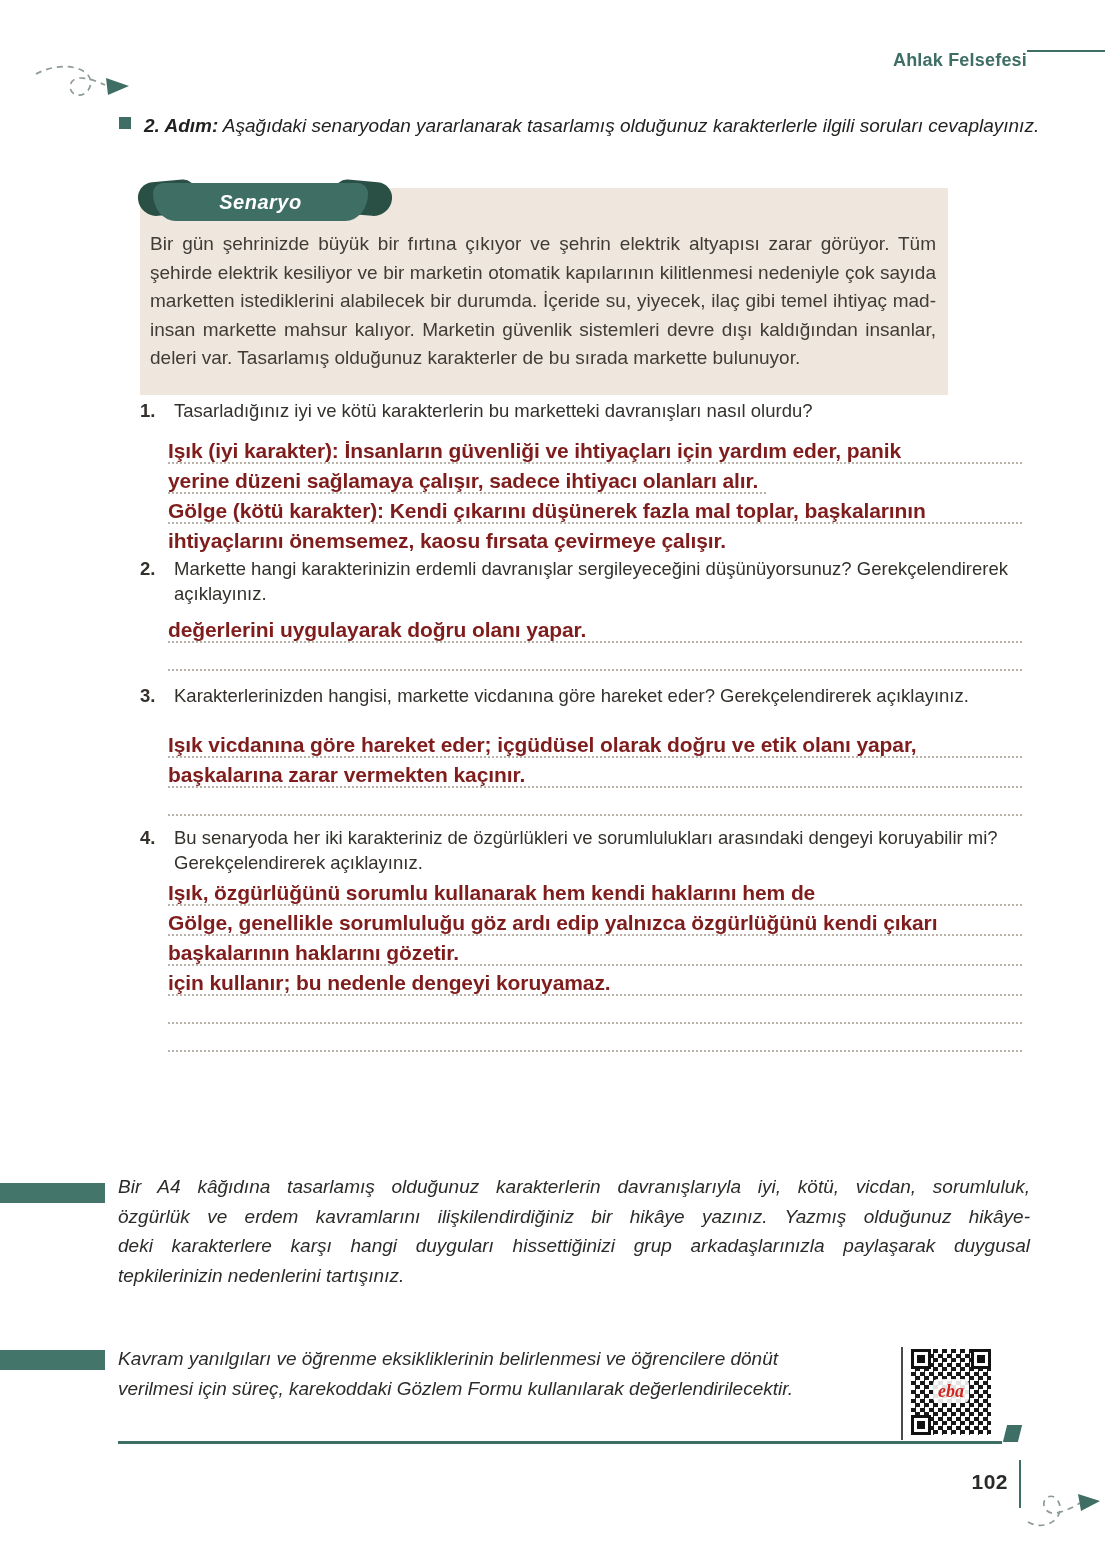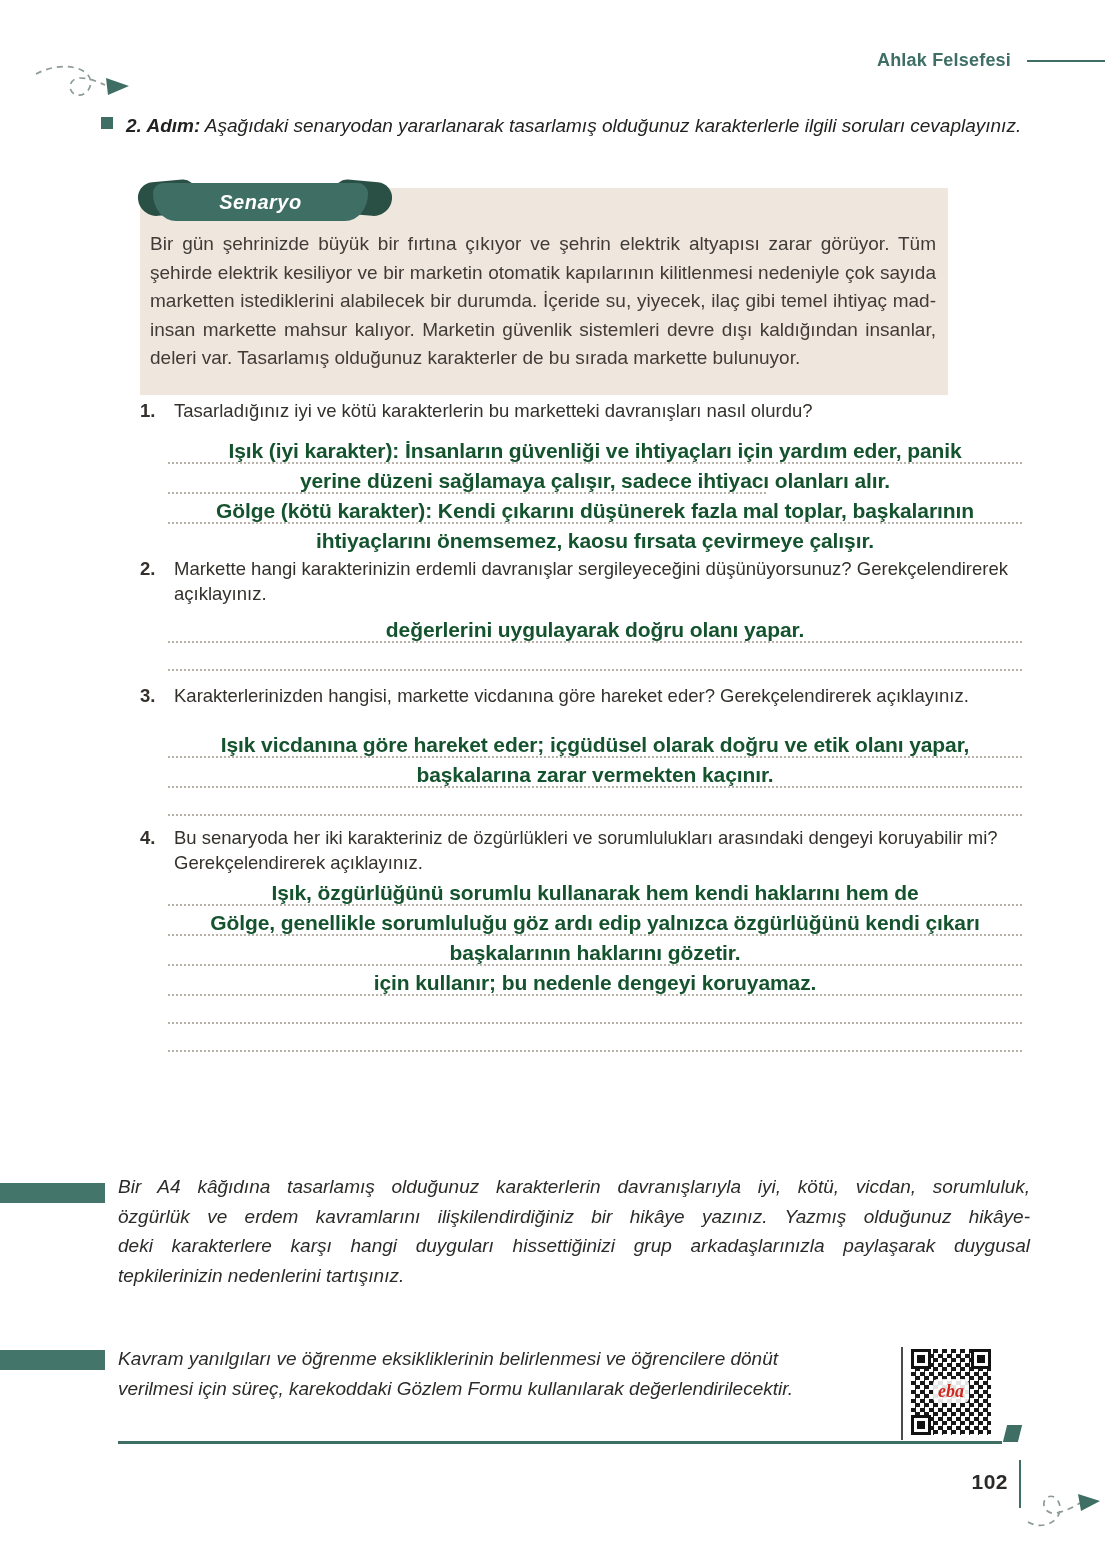--- a/index.html
+++ b/index.html
@@ -1,28 +1,28 @@
 <!DOCTYPE html>
 <html lang="tr"><head>
 <meta charset="utf-8">
 <style>
   html,body{margin:0;padding:0;}
   body{
     width:1105px;height:1559px;position:relative;overflow:hidden;
     background:#ffffff;font-family:"Liberation Sans",sans-serif;color:#2e2d2b;
   }
   
-  .hdr{position:absolute;top:50px;right:0;display:flex;align-items:center;gap:16px;}
+  .hdr{position:absolute;top:50px;right:0;display:flex;}
   .hdr-title{color:#3e6e64;font-size:18px;font-weight:600;letter-spacing:.2px;}
   .hdr-rule{width:78px;height:2px;background:#3e6e64;}
   
   .doodle-top{position:absolute;left:30px;top:58px;}
   .doodle-bottom{position:absolute;left:1022px;top:1466px;}
   
-  .step{position:absolute;left:126px;top:112px;width:900px;font-style:italic;
+  .step{position:absolute;left:144px;top:112px;width:900px;font-style:italic;
         font-size:19px;line-height:27px;color:#232220;}
   .step .bullet{position:absolute;left:-25px;top:5px;width:12px;height:12px;background:#3e6e64;}
   .step .lbl{font-weight:700;}
   
   .scenario{position:absolute;left:140px;top:180px;width:808px;}
   .ribbon{position:absolute;left:4px;top:0;width:232px;height:44px;z-index:2;}
   .wing{position:absolute;top:1px;width:58px;height:34px;background:#2a5046;}
   .wing-l{left:-6px;border-radius:20px 16px 0 24px;transform:rotate(-5deg);}
   .wing-r{right:-16px;border-radius:16px 20px 24px 0;transform:rotate(5deg);}
   .ribbon-body{position:absolute;left:9px;right:8px;top:3px;height:38px;background:#3e6e64;
@@ -33,21 +33,21 @@
   .scn-line{font-size:19px;line-height:28.6px;color:#403b36;
     text-align:justify;text-align-last:justify;}
   .scn-line:last-child{text-align-last:left;}
   
   .questions{position:absolute;left:140px;top:398px;width:882px;}
   .q{display:flex;gap:11px;font-size:18.5px;line-height:25px;color:#34302c;}
   .q .qnum{font-weight:700;min-width:23px;}
   .q .qtext{flex:1;}
   .ans{margin-left:28px;}
   .ans-line{position:relative;font-weight:700;font-size:21px;line-height:30px;
-    color:#14532d;letter-spacing:-.1px;white-space:nowrap;text-align:center;}
+    color:#7f1d1d;letter-spacing:-.1px;white-space:nowrap;}
   .ul-full::after,.ul-short::after,.blank::after{
     content:"";position:absolute;left:0;bottom:2px;border-bottom:2px dotted #b8b1a8;}
   .ul-full::after{right:0;}
   .ul-short::after{right:30%;}
   .blank{position:relative;height:28px;}
   .blank::after{right:0;}
   .mt13{margin-top:13px;} .mt9{margin-top:9px;} .mt10{margin-top:10px;}
   .mt22{margin-top:22px;} .mt7{margin-top:7px;} .mt3{margin-top:3px;}
   
   .side-bar{position:absolute;left:0;width:105px;height:20px;background:#44756a;}

